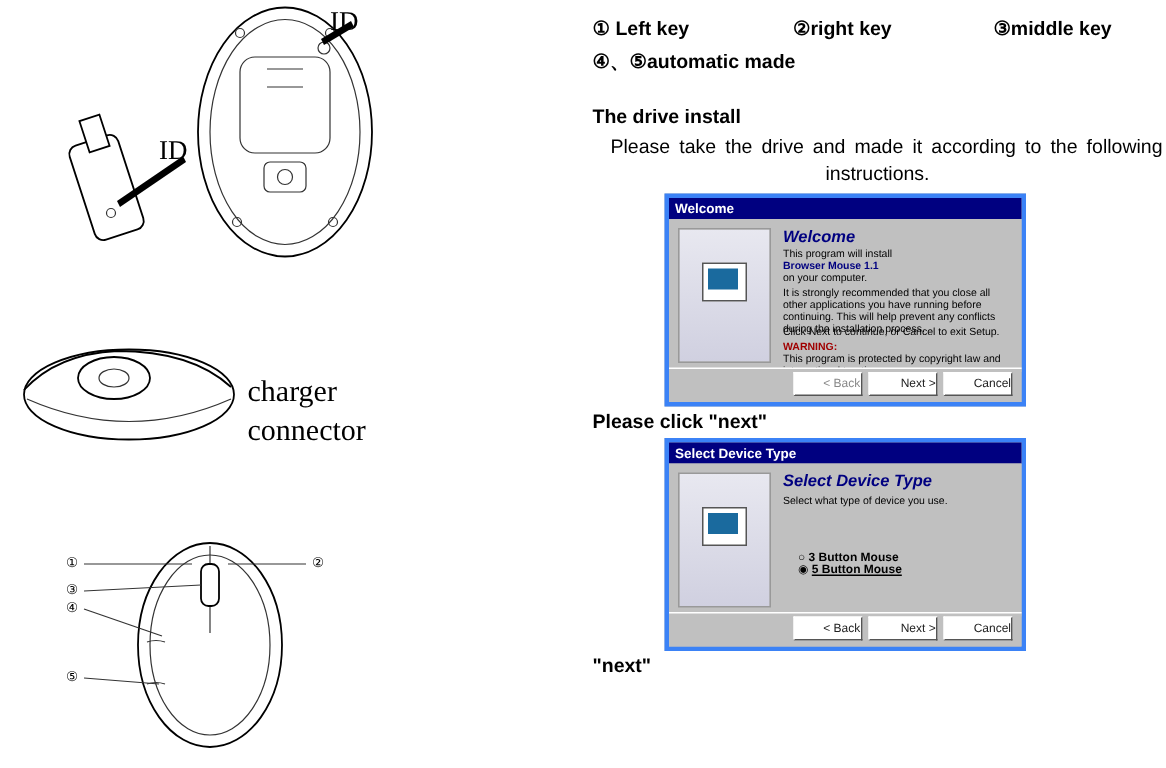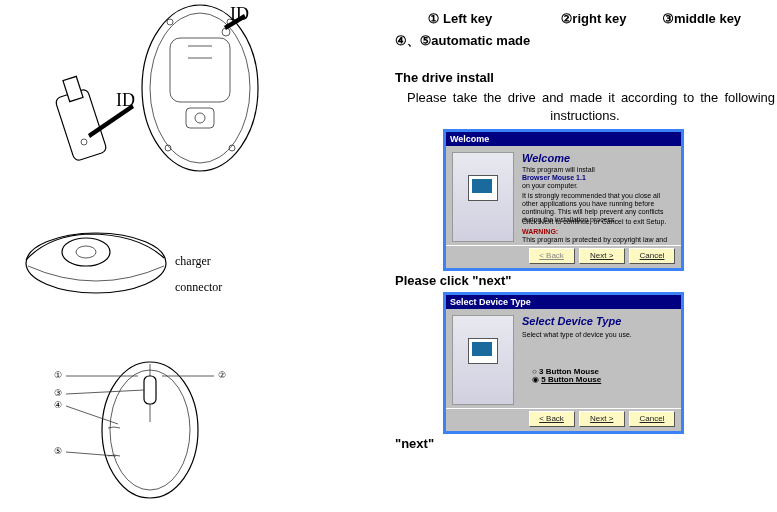--- a/index.html
+++ b/index.html
@@ -8,21 +8,21 @@
     width: 777px;
     height: 512px;
     font-family: Arial, sans-serif;
     font-size: 13px;
     color: #000;
     position: relative;
     background: #fff;
   }
   .left-col {
     position: absolute;
-    left: 10px;
+    left: 0;
     top: 0;
     width: 390px;
     height: 394px;
   }
   .right-col {
     position: absolute;
     left: 395px;
     top: 0;
     width: 380px;
     height: 512px;
@@ -30,29 +30,29 @@
   .id-label {
     position: absolute;
     font-family: "Times New Roman", serif;
     font-size: 18px;
   }
   .charger-label {
     position: absolute;
     left: 165px;
     top: 248px;
     font-family: "SimSun", "Times New Roman", serif;
-    font-size: 12px;
+    font-size: 20px;
     line-height: 26px;
   }
   .key-list {
     margin-top: 8px;
     line-height: 22px;
     font-weight: bold;
   }
-  .key-row1 span { display: inline-block; text-align: center; }
+  .key-row1 span { display: inline-block; }
   .drive-title {
     font-weight: bold;
     margin-top: 18px;
   }
   .drive-text {
     margin-top: 4px;
     text-align: justify;
     text-align-last: justify;
     text-indent: 12px;
     font-weight: 400;
@@ -141,28 +141,27 @@
     text-align: right;
     padding-right: 6px;
     padding-top: 2px;
   }
   .ss-btn {
     display: inline-block;
     width: 44px;
     height: 14px;
     line-height: 14px;
     font-size: 8px;
-    background: #fef9c3;
+    background: #ffffff;
     border: 1px solid #555;
     border-top-color: #fff;
     border-left-color: #fff;
-    text-align: center;
+    text-align: right;
     margin-left: 2px;
     color: #222;
-    text-decoration: underline;
   }
   .ss-btn.disabled { color: #888; }
   .ss-radio {
     position: absolute;
     left: 86px;
     font-size: 8px;
   }
   .callout-num {
     position: absolute;
     font-size: 9px;

